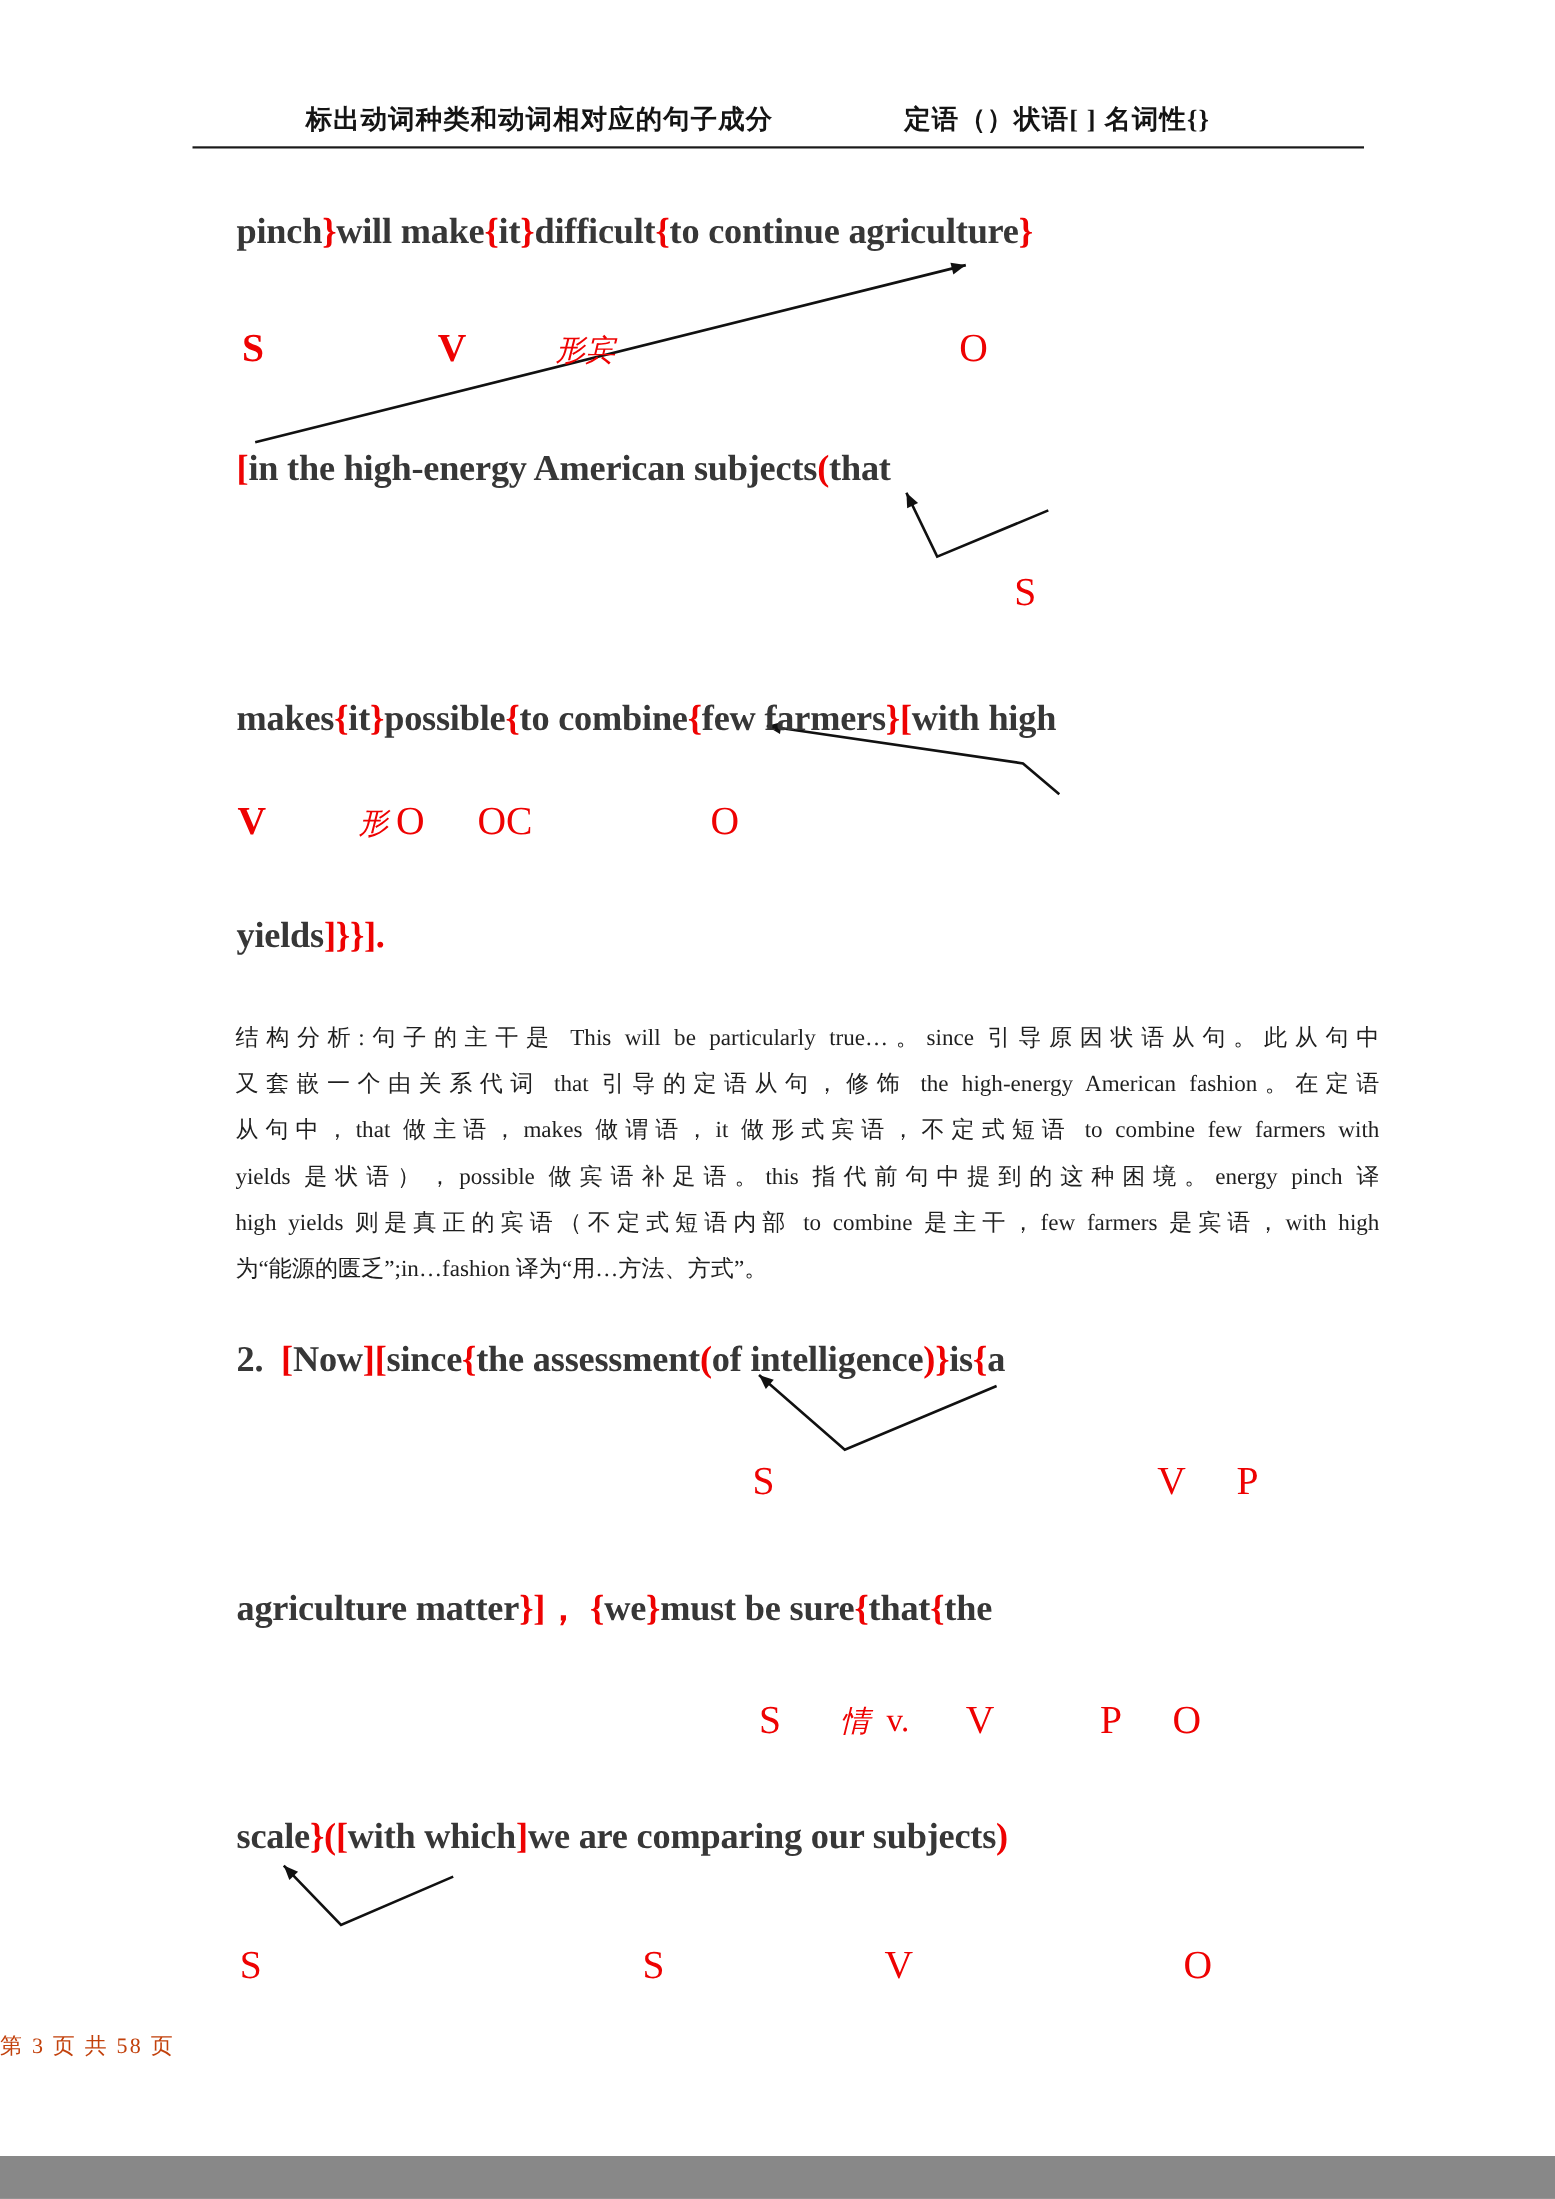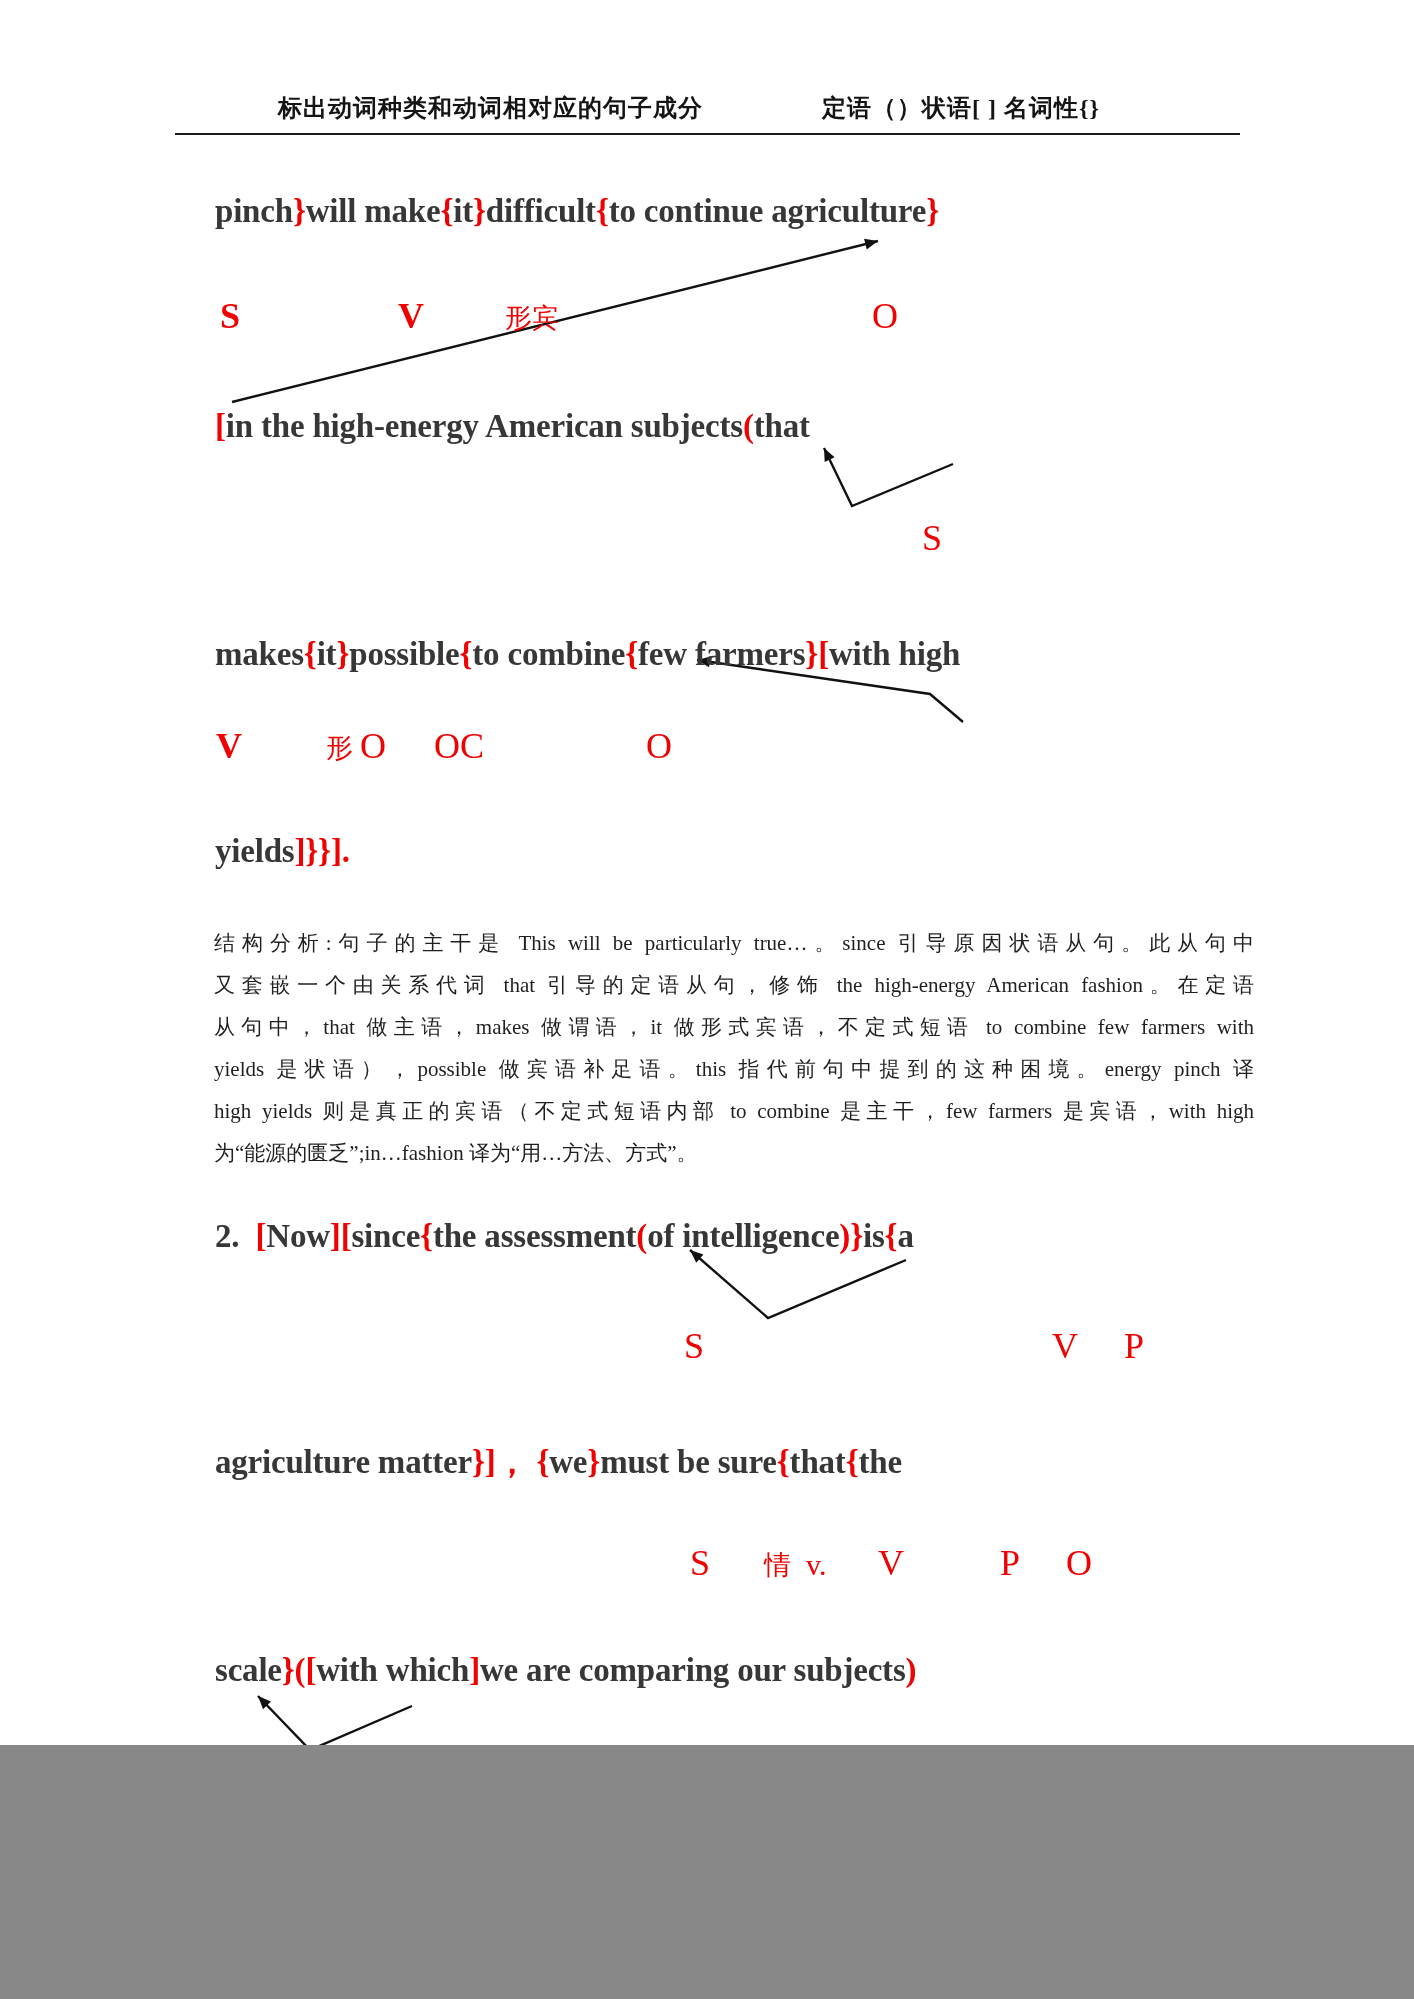--- a/index.html
+++ b/index.html
@@ -1,35 +1,35 @@
 <!DOCTYPE html>
 <html><head>
 <meta charset="utf-8">
 <style>
   html,body{margin:0;padding:0;background:#888;}
   .page{
-    position:relative;width:1414px;height:1745px;background:#ffffff;
+    position:relative;width:1414px;height:1960px;background:#ffffff;
     margin:0 auto;overflow:hidden;
     font-family:"Liberation Serif","DejaVu Serif",serif;
   }
   
   .hdr{position:absolute;font-size:24px;font-weight:bold;color:#141414;white-space:pre;letter-spacing:1px;}
   .rule{position:absolute;left:175px;top:133px;width:1065px;height:2px;background:#1a1a1a;}
   
   .bigline{
     position:absolute;left:215px;white-space:pre;
     font-size:33px;font-weight:bold;color:#373737;letter-spacing:-0.2px;
   }
   .bigline .r{color:#ee0202;}
   .bigline .k{color:#373737;}
   
   .labelrow{position:absolute;left:0;top:0;height:46px;width:100%;}
   .labelrow span{position:absolute;font-size:36px;color:#ee0202;white-space:pre;line-height:1;}
   .labelrow span.b{font-weight:bold;}
-  .labelrow span.cn{font-size:27px;margin-top:7px;}
+  .labelrow span.cn{font-size:27px;margin-top:7px;font-style:italic;}
   .labelrow span.vsm{font-size:30px;margin-top:5px;}
   
   .analysis{position:absolute;left:214px;top:922px;width:1040px;color:#1f1f1f;}
   .analysis div{font-size:21px;line-height:42px;white-space:normal;}
   .analysis div.j{text-align:justify;text-align-last:justify;}
   
   .footer{position:absolute;left:0;top:1846px;width:100%;text-align:left;
           font-size:20px;color:#c2410c;letter-spacing:2px;}
   
   svg.overlay{position:absolute;left:0;top:0;width:1414px;height:1999px;pointer-events:none;}

